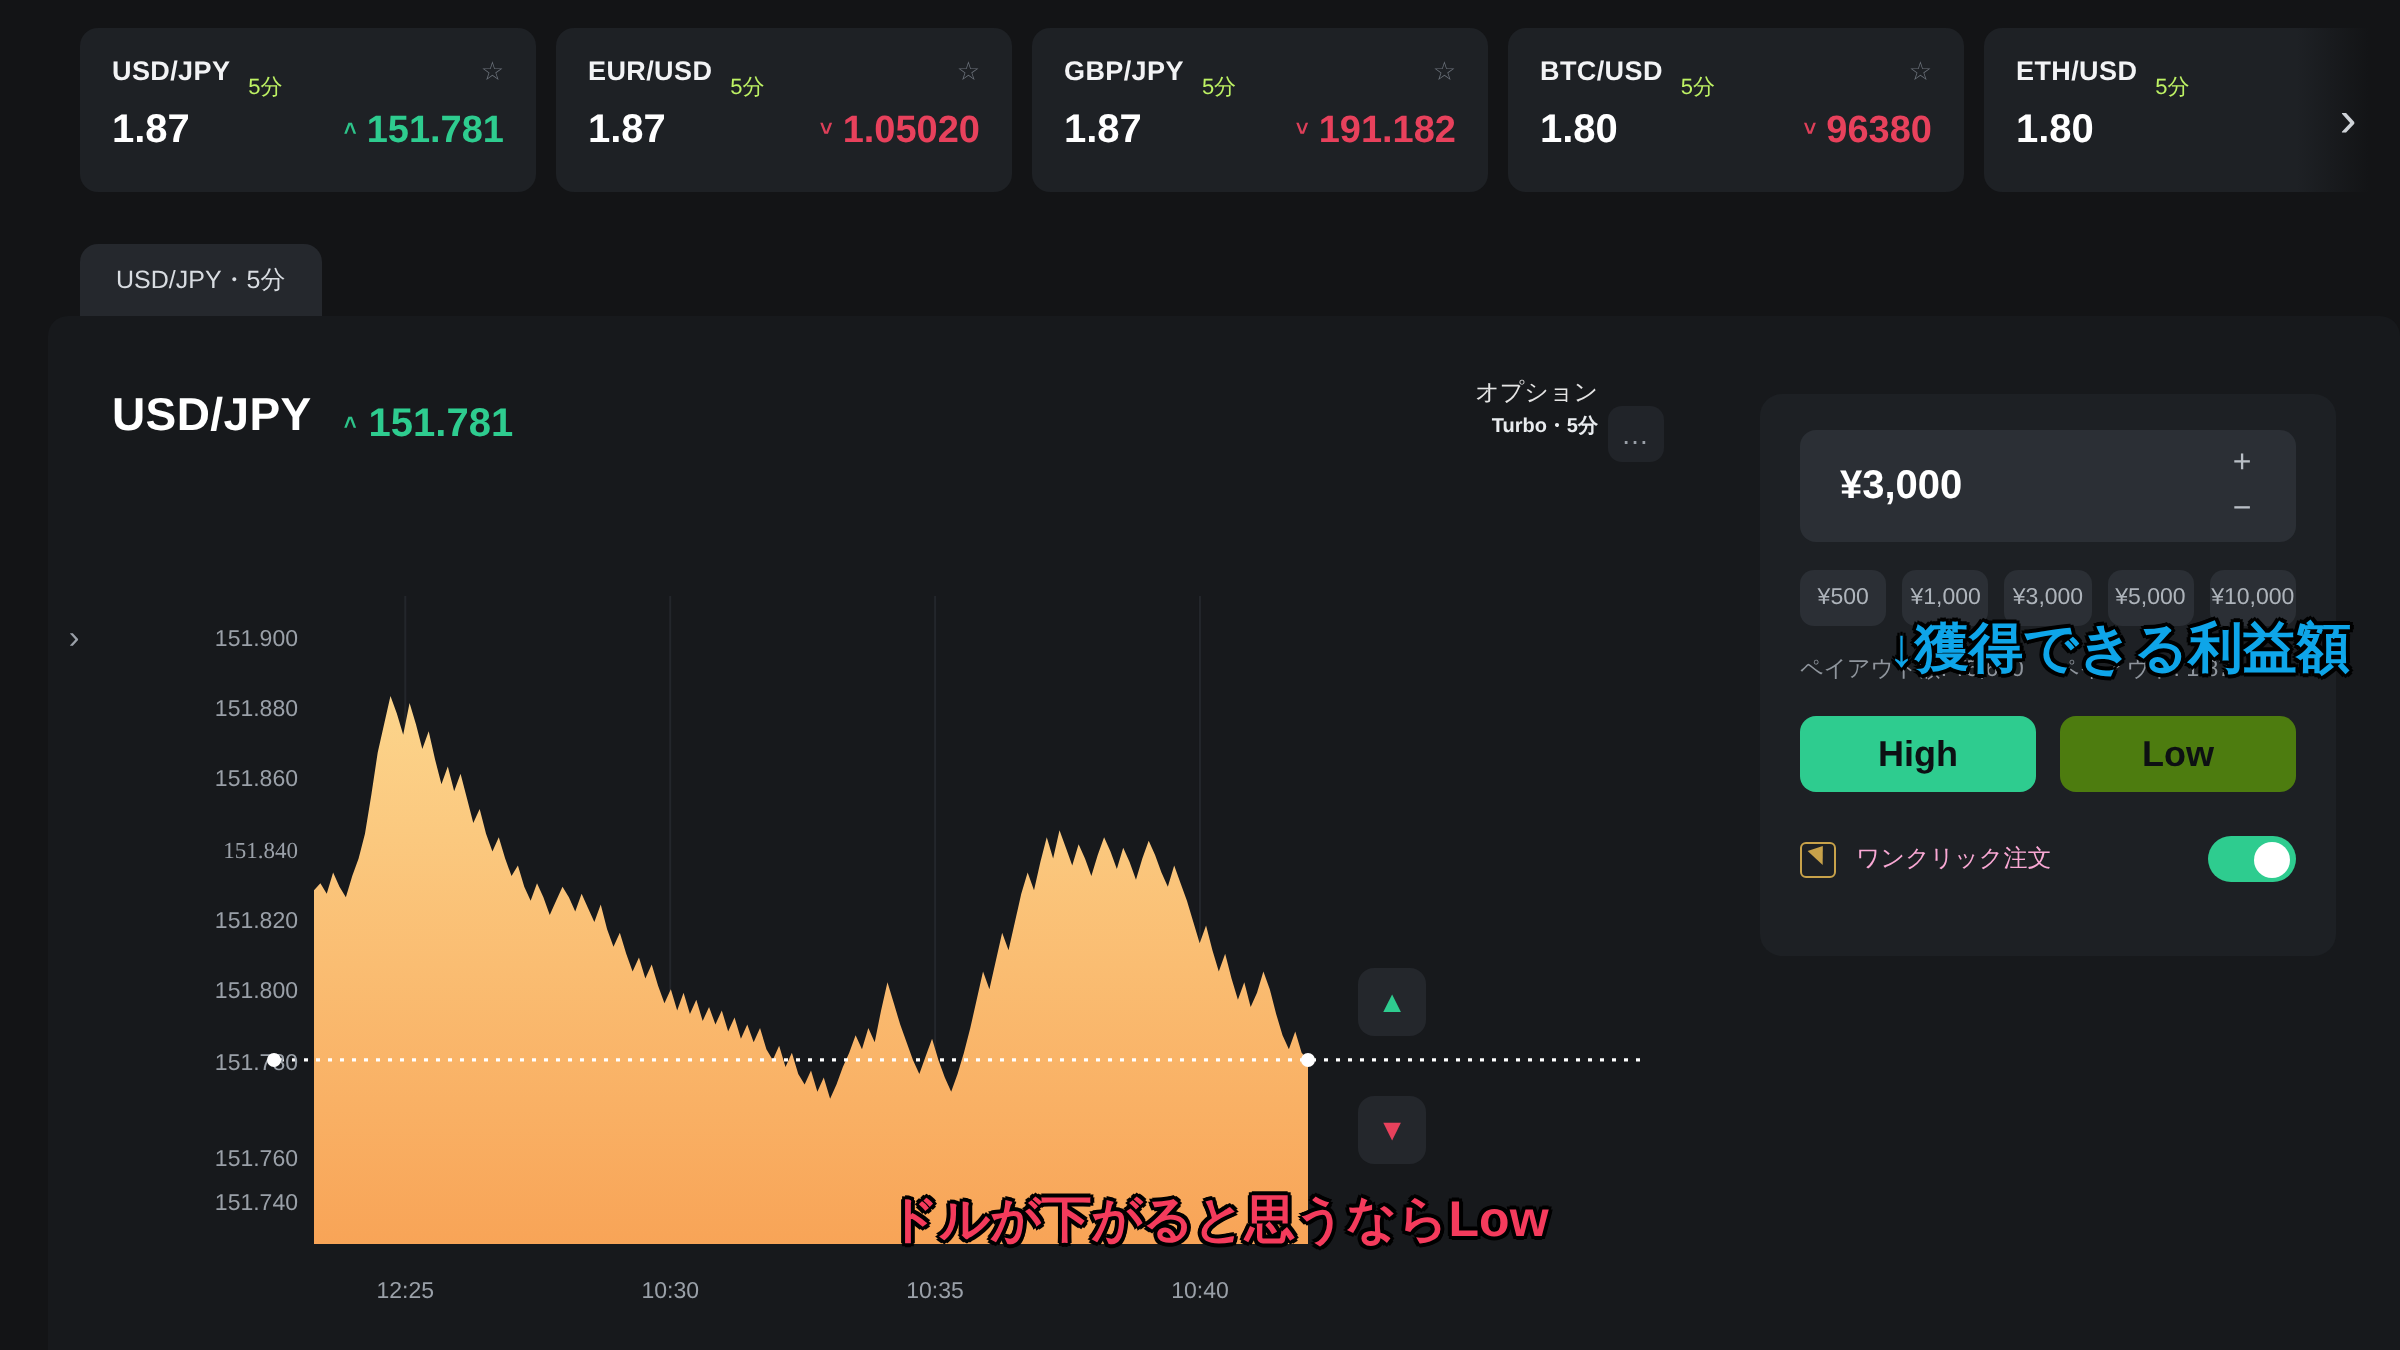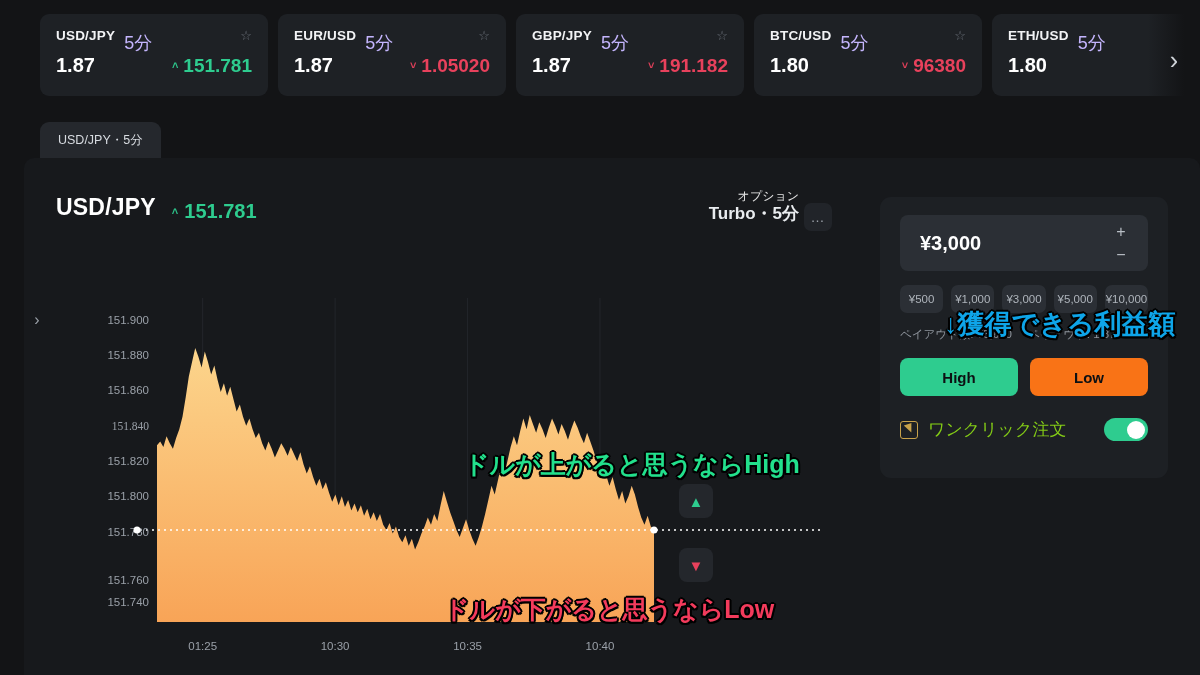--- a/index.html
+++ b/index.html
@@ -19,21 +19,21 @@
     padding: 0 0 0 40px;
   }
   .ticker-card {
     position: relative;
     width: 228px; height: 82px; flex: 0 0 228px;
     background: #1e2125; border-radius: 9px;
     padding: 13px 16px 0 16px;
   }
   .tk-top { display: flex; align-items: center; height: 16px; }
   .tk-sym { font-size: 13.5px; font-weight: bold; color: #f2f3f5; letter-spacing: .2px; }
-  .tk-tf { font-size: 18px; color: #c4b5fd; margin-left: 9px; margin-top: 16px; }
+  .tk-tf { font-size: 11px; color: #bef264; margin-left: 9px; margin-top: 16px; }
   .tk-star { margin-left: auto; color: #6a7079; font-size: 13px; line-height: 1; }
   .tk-bot { display: flex; align-items: center; margin-top: 11px; }
   .tk-payout { font-size: 20px; font-weight: bold; color: #ffffff; }
   .tk-price { margin-left: auto; font-size: 19px; font-weight: bold; display: flex; align-items: center; gap: 5px; }
   .tk-price.up { color: #2ecc8f; }
   .tk-price.down { color: #e8415c; }
   .caret { font-size: 11px; line-height: 1; opacity: .95; }
   .ticker-next {
     position: absolute; right: 14px; top: 48px;
     color: #cfd3d8; font-size: 25px; font-weight: 300; line-height: 1;
@@ -65,21 +65,21 @@
     color: #9aa0a8; font-size: 16px; font-weight: 300;
   }
 
   
   .chart-head { position: absolute; left: 32px; top: 36px; display: flex; align-items: baseline; gap: 16px; }
   .ch-sym { font-size: 23px; font-weight: bold; color: #ffffff; letter-spacing: .2px; }
   .ch-price { font-size: 20px; font-weight: bold; color: #2ecc8f; display: flex; align-items: center; gap: 6px; }
 
   .opt-block { position: absolute; left: 665px; top: 30px; text-align: right; width: 110px; }
   .opt-label { font-size: 12px; color: #e5e5e5; line-height: 17px; }
-  .opt-value { font-size: 17px; font-weight: bold; color: #e9ecef; line-height: 18px; }
+  .opt-value { font-size: 10px; font-weight: bold; color: #e9ecef; line-height: 18px; }
   .opt-more {
     position: absolute; left: 780px; top: 45px; width: 28px; height: 28px;
     border-radius: 7px; background: #212429; color: #9aa0a8;
     font-size: 14px; letter-spacing: 1px; display: flex; align-items: center; justify-content: center;
   }
 
   
   .plot { position: absolute; left: 0; top: 140px; width: 840px; height: 490px; }
   .y-axis { position: absolute; left: 55px; top: 0; width: 70px; }
   .y-tick { position: absolute; right: 0; font-size: 11.5px; color: #9aa0a8; transform: translateY(-50%); white-space: nowrap; }
@@ -121,37 +121,37 @@
     color: #aeb4bb; font-size: 11.5px;
     display: flex; align-items: center; justify-content: center;
   }
   .payout-line {
     display: flex; gap: 16px; margin-top: 14px;
     font-size: 11.5px; color: #8f959d;
   }
   .actions { display: flex; gap: 12px; margin-top: 16px; }
   .act-btn {
     flex: 1; height: 38px; border-radius: 8px;
-    font-size: 15px; font-weight: bold; color: #0d1013;
+    font-size: 18px; font-weight: bold; color: #0d1013;
     display: flex; align-items: center; justify-content: center;
   }
   .act-high { background: #2ecc8f; }
-  .act-low { background: #f97316; text-align: right; }
+  .act-low { background: #4d7c0f; text-align: right; }
 
   .oneclick { display: flex; align-items: center; margin-top: 22px; gap: 10px; }
   .oc-icon {
     width: 18px; height: 18px; border: 1.5px solid #c8a24a; border-radius: 3px;
     position: relative; flex: 0 0 18px;
   }
   .oc-icon::after {
     content: ""; position: absolute; left: 4px; top: 2px;
     border-left: 5px solid transparent; border-right: 3px solid transparent;
     border-top: 9px solid #c8a24a; transform: rotate(-18deg);
   }
-  .oc-label { font-size: 17px; color: #84cc16; }
+  .oc-label { font-size: 12px; color: #f9a8d4; }
   .oc-toggle {
     margin-left: auto; width: 44px; height: 23px; border-radius: 12px;
     background: #2ecc8f; position: relative;
   }
   .oc-knob {
     position: absolute; right: 3px; top: 2.5px;
     width: 18px; height: 18px; border-radius: 50%; background: #fff;
   }
 
   
@@ -301,21 +301,21 @@
           <div class="y-tick" style="top: 57.01px;">151.880</div>
           <div class="y-tick" style="top: 92.35px;">151.860</div>
           <div class="y-tick" style="top: 127.69px; font-family: Liberation Serif, serif;">151.840</div>
           <div class="y-tick" style="top: 163.03px;">151.820</div>
           <div class="y-tick" style="top: 198.37px;">151.800</div>
           <div class="y-tick" style="top: 233.71px;">151.780</div>
           <div class="y-tick" style="top: 282px;">151.760</div>
           <div class="y-tick" style="top: 304.39px;">151.740</div>
         </div>
       <div class="x-axis" id="x-axis">
-          <div class="x-tick" style="left: 178.644px;">01:25</div>
+          <div class="x-tick" style="left: 178.644px;">12:25</div>
           <div class="x-tick" style="left: 311.095px;">10:30</div>
           <div class="x-tick" style="left: 443.545px;">10:35</div>
           <div class="x-tick" style="left: 575.996px;">10:40</div>
         </div>
       <div class="price-dot" id="price-dot-left" style="left: 113px; top: 231.943px;"></div>
       <div class="price-dot" id="price-dot-right" style="left: 630px; top: 231.943px;"></div>
     </div>
 
     <div class="dir-btn dir-up" style="left:655px; top:326px;">
       <span>▲</span>
@@ -355,16 +355,15 @@
         <span class="oc-icon"></span>
         <span class="oc-label">ワンクリック注文</span>
         <span class="oc-toggle">
           <span class="oc-knob"></span>
         </span>
       </div>
     </div>
   </div>
 
   <div class="anno anno-orange" style="left:944px; top:306px;">↓獲得できる利益額</div>
-  <div class="anno anno-green" style="left:464px; top:448px;">ドルが上がると思うならHigh</div>
   <div class="anno anno-red" style="left:444px; top:593px;">ドルが下がると思うならLow</div>
 
 </div>
 
 </body></html>

